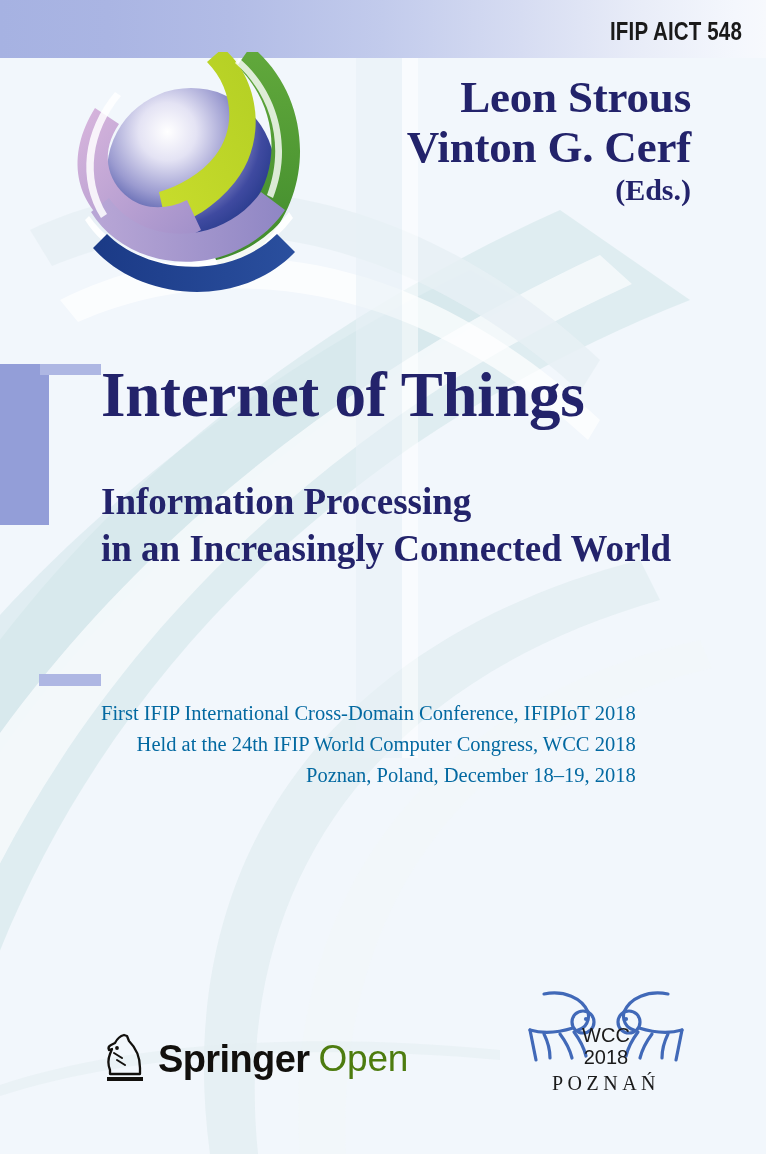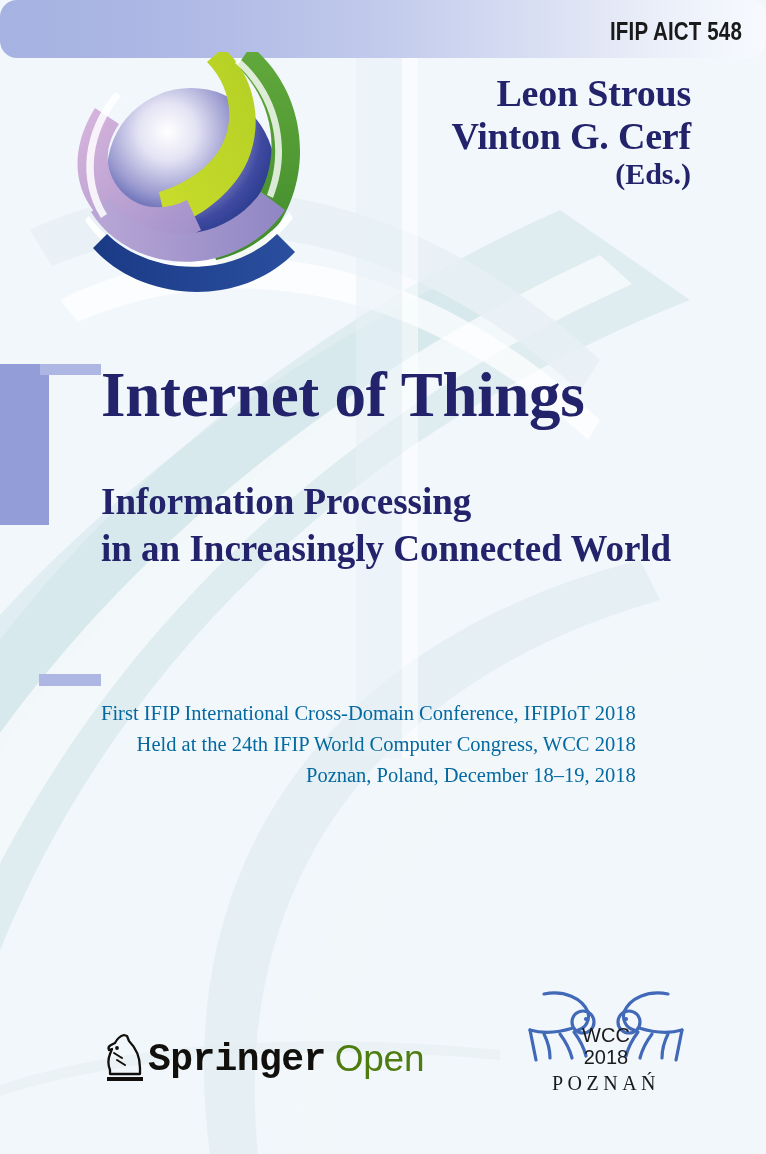--- a/index.html
+++ b/index.html
@@ -33,21 +33,20 @@
     height: 58px;
     background: linear-gradient(to right,
         #a6b2e2 0%,
         #aab5e3 14%,
         #b2bce6 30%,
         #c2cbec 50%,
         #d6dcf2 68%,
         #e9edf8 84%,
         #f4f7fd 96%,
         #f7f9fd 100%);
-    border-radius: 17px;
   }
   .band-series {
     position: absolute;
     right: 24px;
     top: 17px;
     font-family: "Liberation Sans", sans-serif;
     font-weight: bold;
     font-size: 25px;
     letter-spacing: 0.2px;
     color: #1a1a1a;
@@ -94,21 +93,21 @@
   
   .editors {
     position: absolute;
     right: 75px;
     top: 72px;
     text-align: right;
     color: #23236b;
     line-height: 1.12;
   }
   .editor-name {
-    font-size: 38px;
+    font-size: 45px;
     font-weight: bold;
     letter-spacing: -0.2px;
     white-space: nowrap;
   }
   .editors-role {
     font-size: 30px;
     font-weight: bold;
     margin-top: 0;
     white-space: nowrap;
   }
@@ -154,21 +153,22 @@
     left: 100px;
     top: 1032px;
     display: flex;
     align-items: center;
   }
   .springer-word {
     font-size: 38px;
     font-weight: bold;
     color: #12100d;
     letter-spacing: -0.6px;
-    font-family: Liberation Mono, monospace;
+    margin-left: 10px;
+    font-family: Liberation Sans, sans-serif;
   }
   .open-word {
     font-size: 37px;
     color: #4d7c0f;
     letter-spacing: -0.2px;
     margin-left: 9px;
     font-family: "Liberation Sans", sans-serif;
     font-weight: 400;
   }
 

